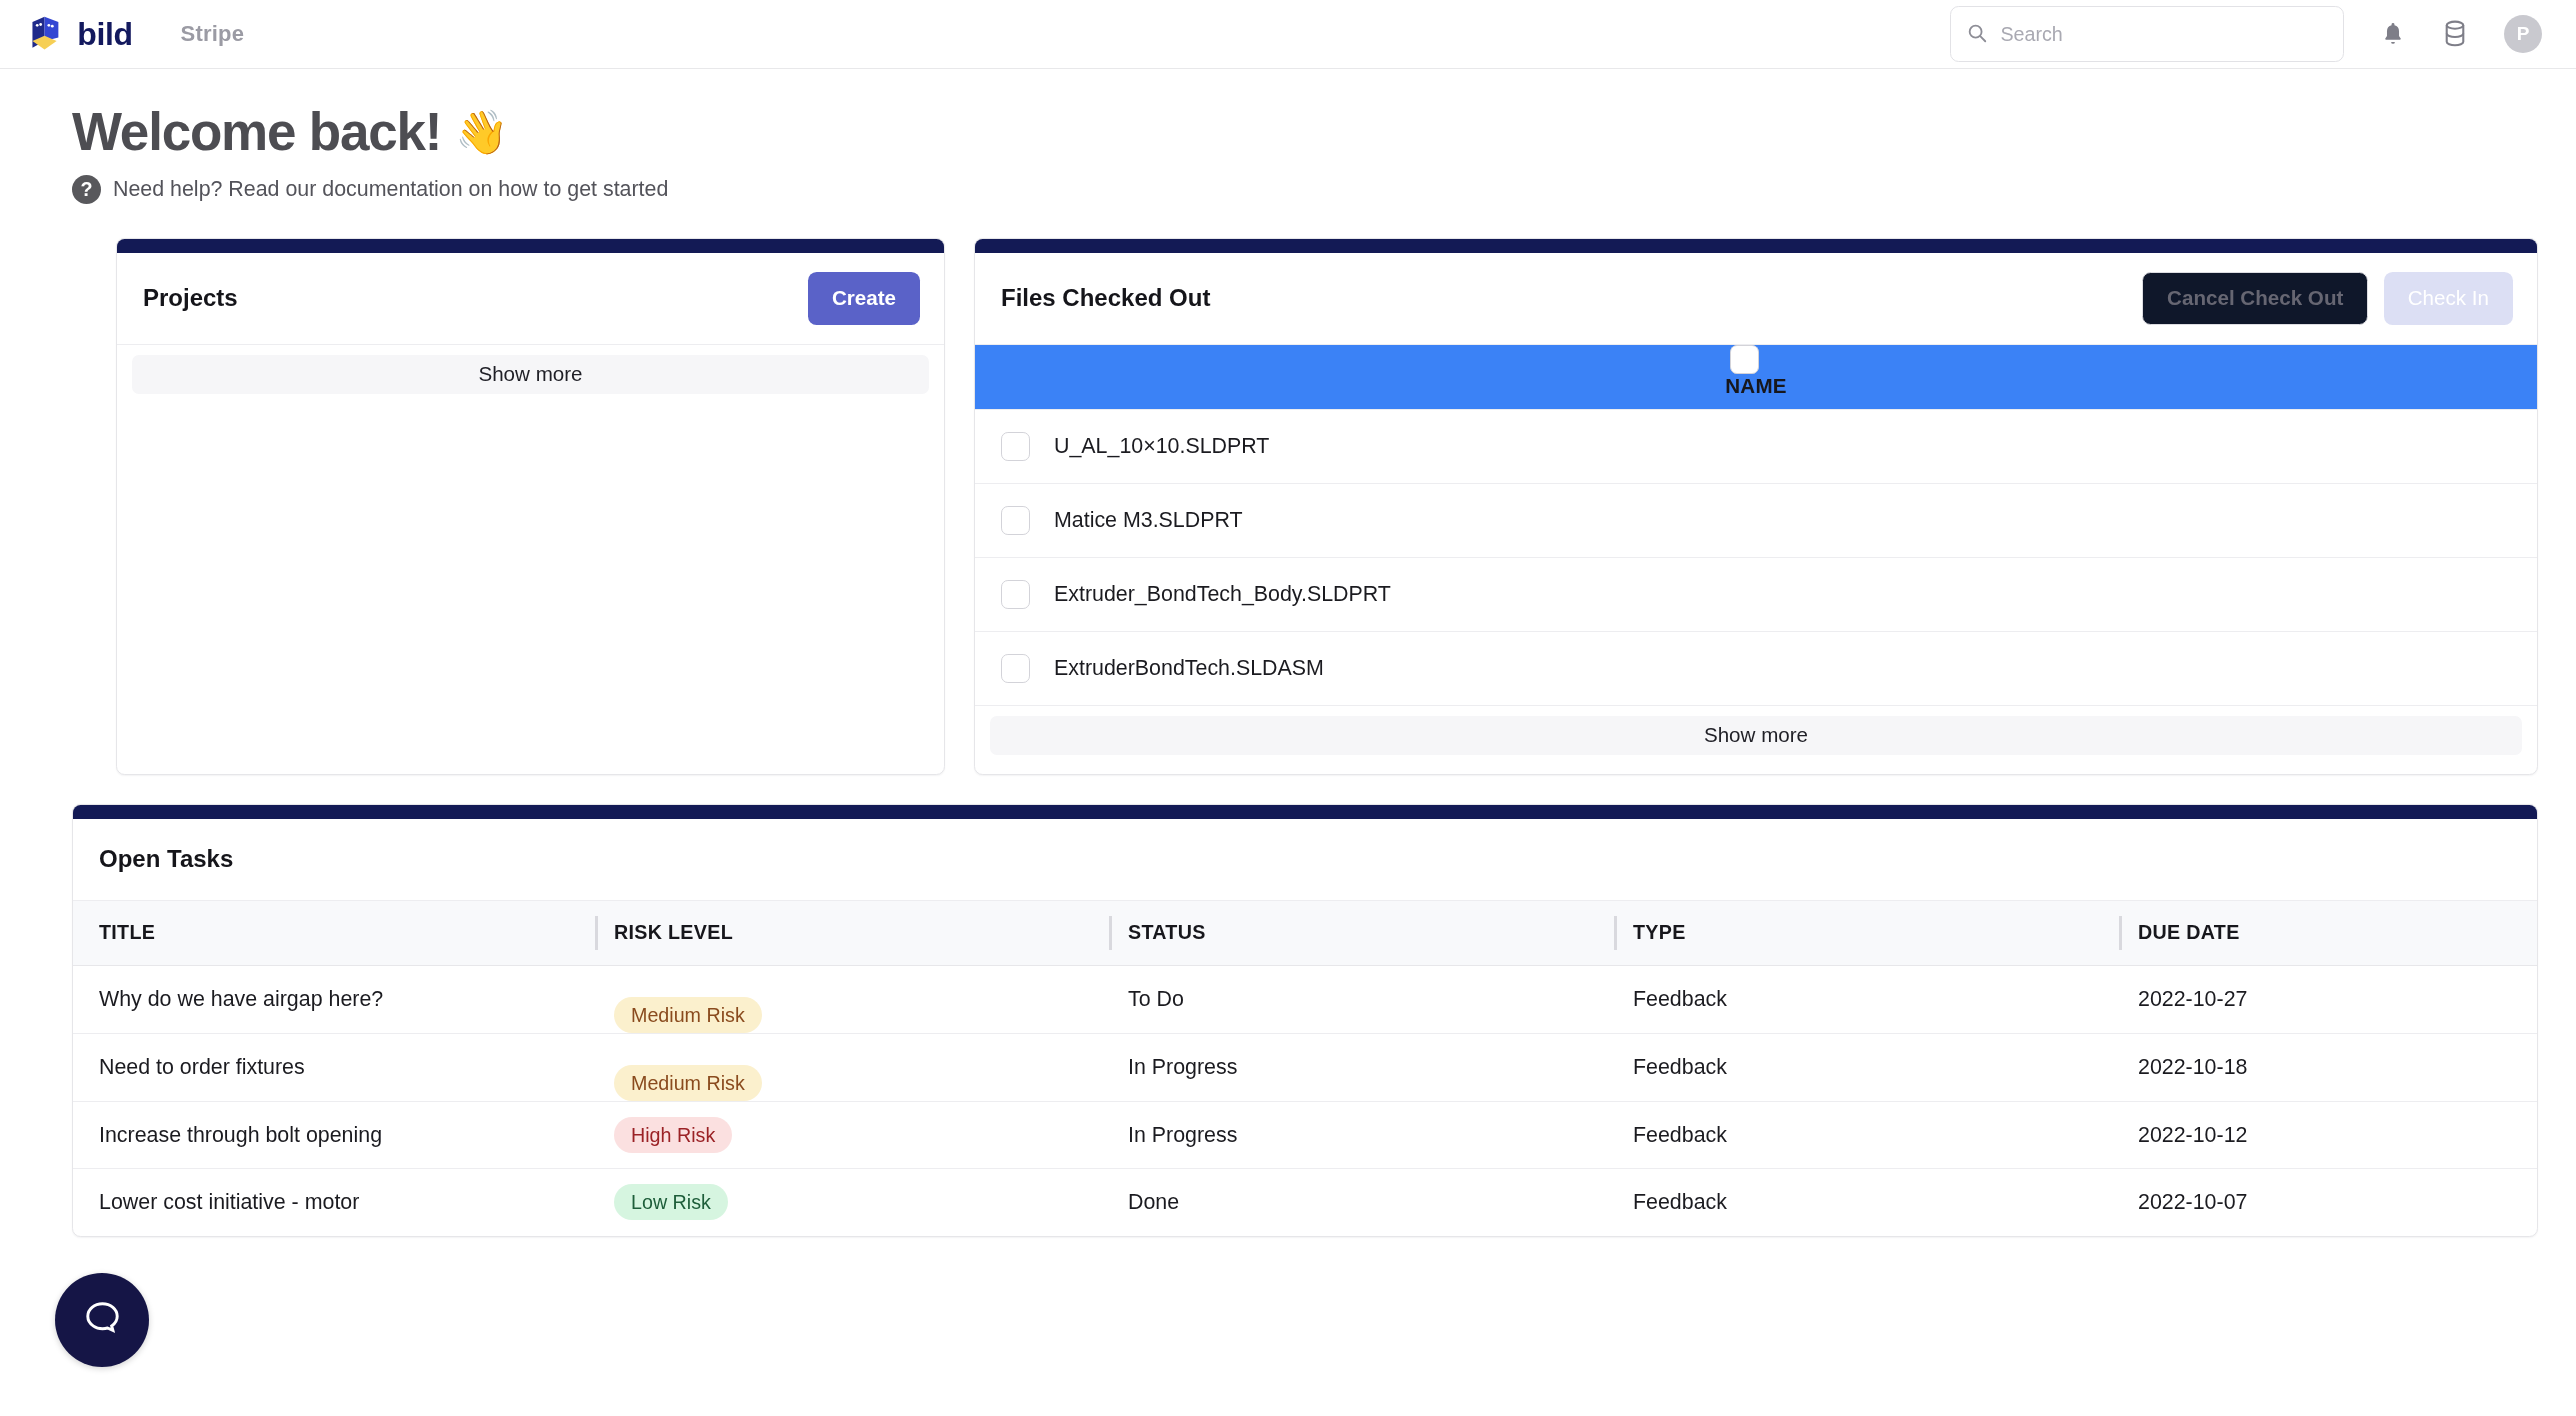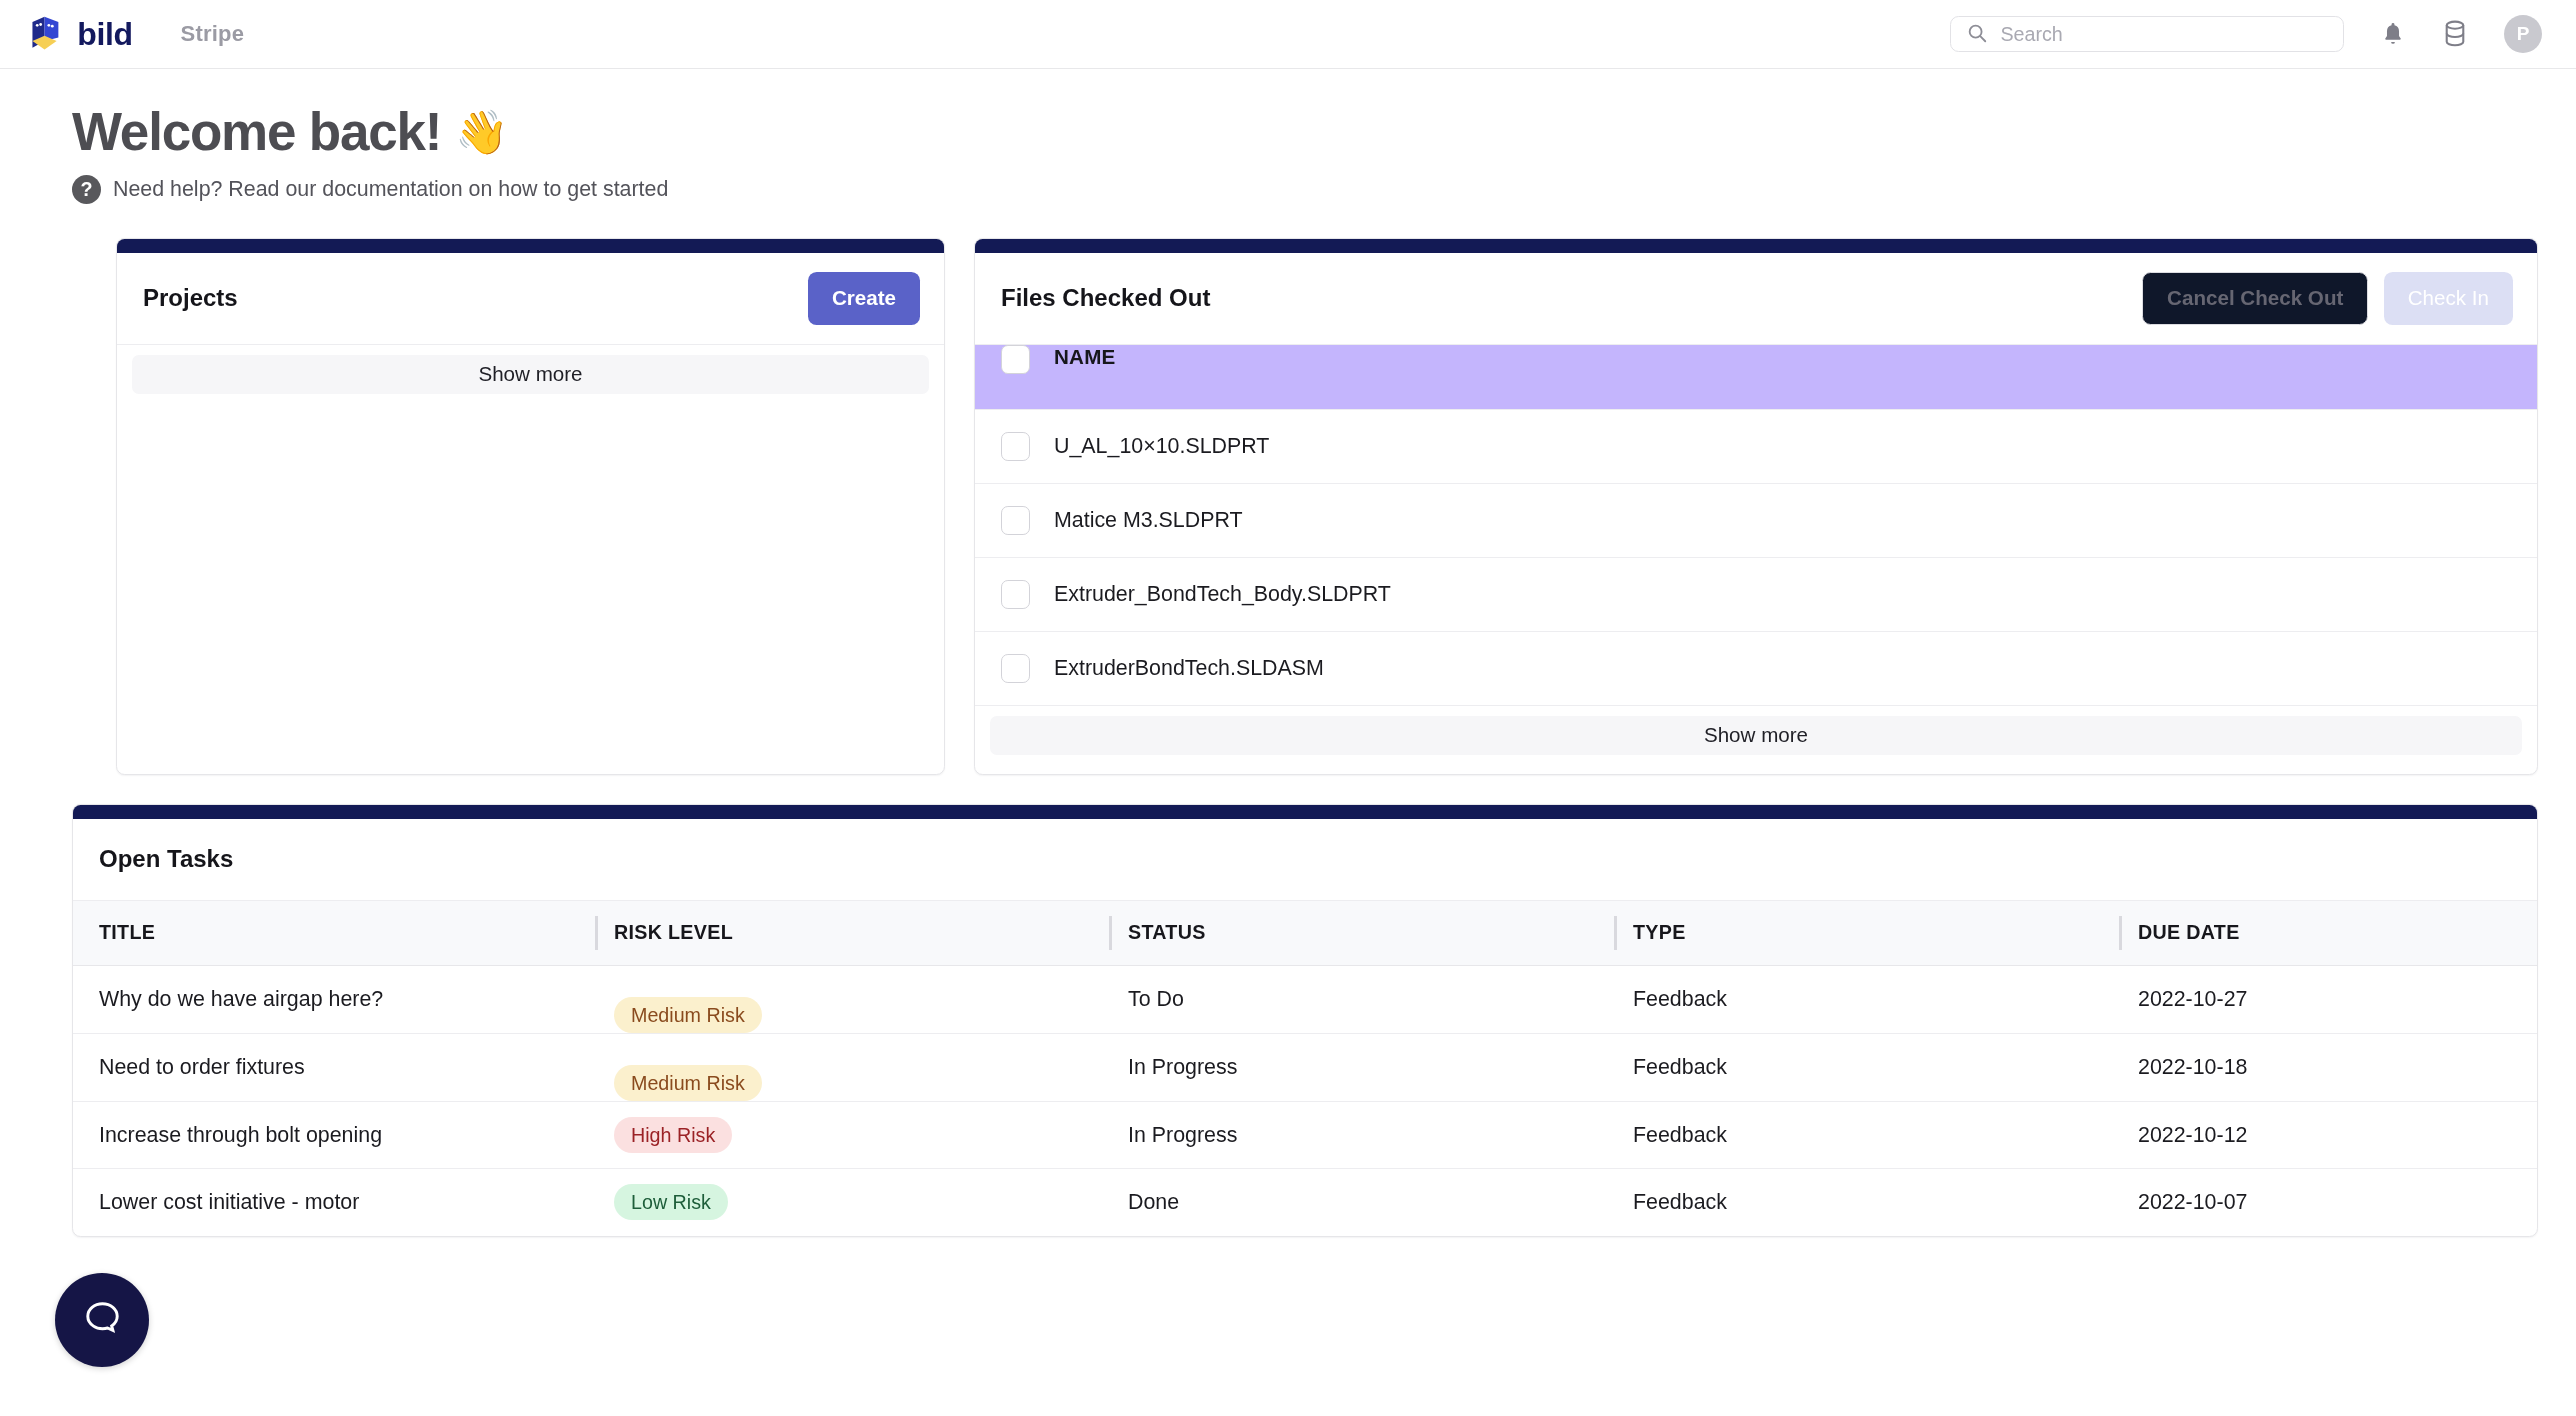--- a/index.html
+++ b/index.html
@@ -38,21 +38,21 @@
     letter-spacing: 0.2px;
   }
   .topbar-right {
     margin-left: auto;
     display: flex;
     align-items: center;
     gap: 36px;
   }
   .searchbox {
     width: 394px;
-    height: 36px;
+    height: 56px;
     border: 0.9px solid #e2e2e6;
     border-radius: 8.6px;
     display: flex;
     align-items: center;
     padding: 0 15.4px;
     gap: 12px;
     background: #fff;
   }
   .searchbox input {
     border: none;
@@ -153,26 +153,27 @@
     cursor: pointer;
   }
 
   
   .card-projects { width: 829px; flex: none; }
   
   .card-files { flex: 1; }
 
   .files-head-row {
     height: 65px;
-    display: flex; align-items: flex-start;
+    display: flex; align-items: center;
     padding: 0 26px;
-    background: #c4b5fd;
+    background: #3b82f6;
     border-bottom: 0.9px solid #ededf0;
     font-size: 20.6px; font-weight: 700; color: #17171c;
     letter-spacing: 0.2px;
+    flex-direction: column;
   }
   .checkbox {
     width: 29px; height: 29px;
     border: 1.7px solid #d3d3d9;
     border-radius: 6.9px;
     background: #fff;
     margin-right: 24px;
     flex: none;
     cursor: pointer;
   }

